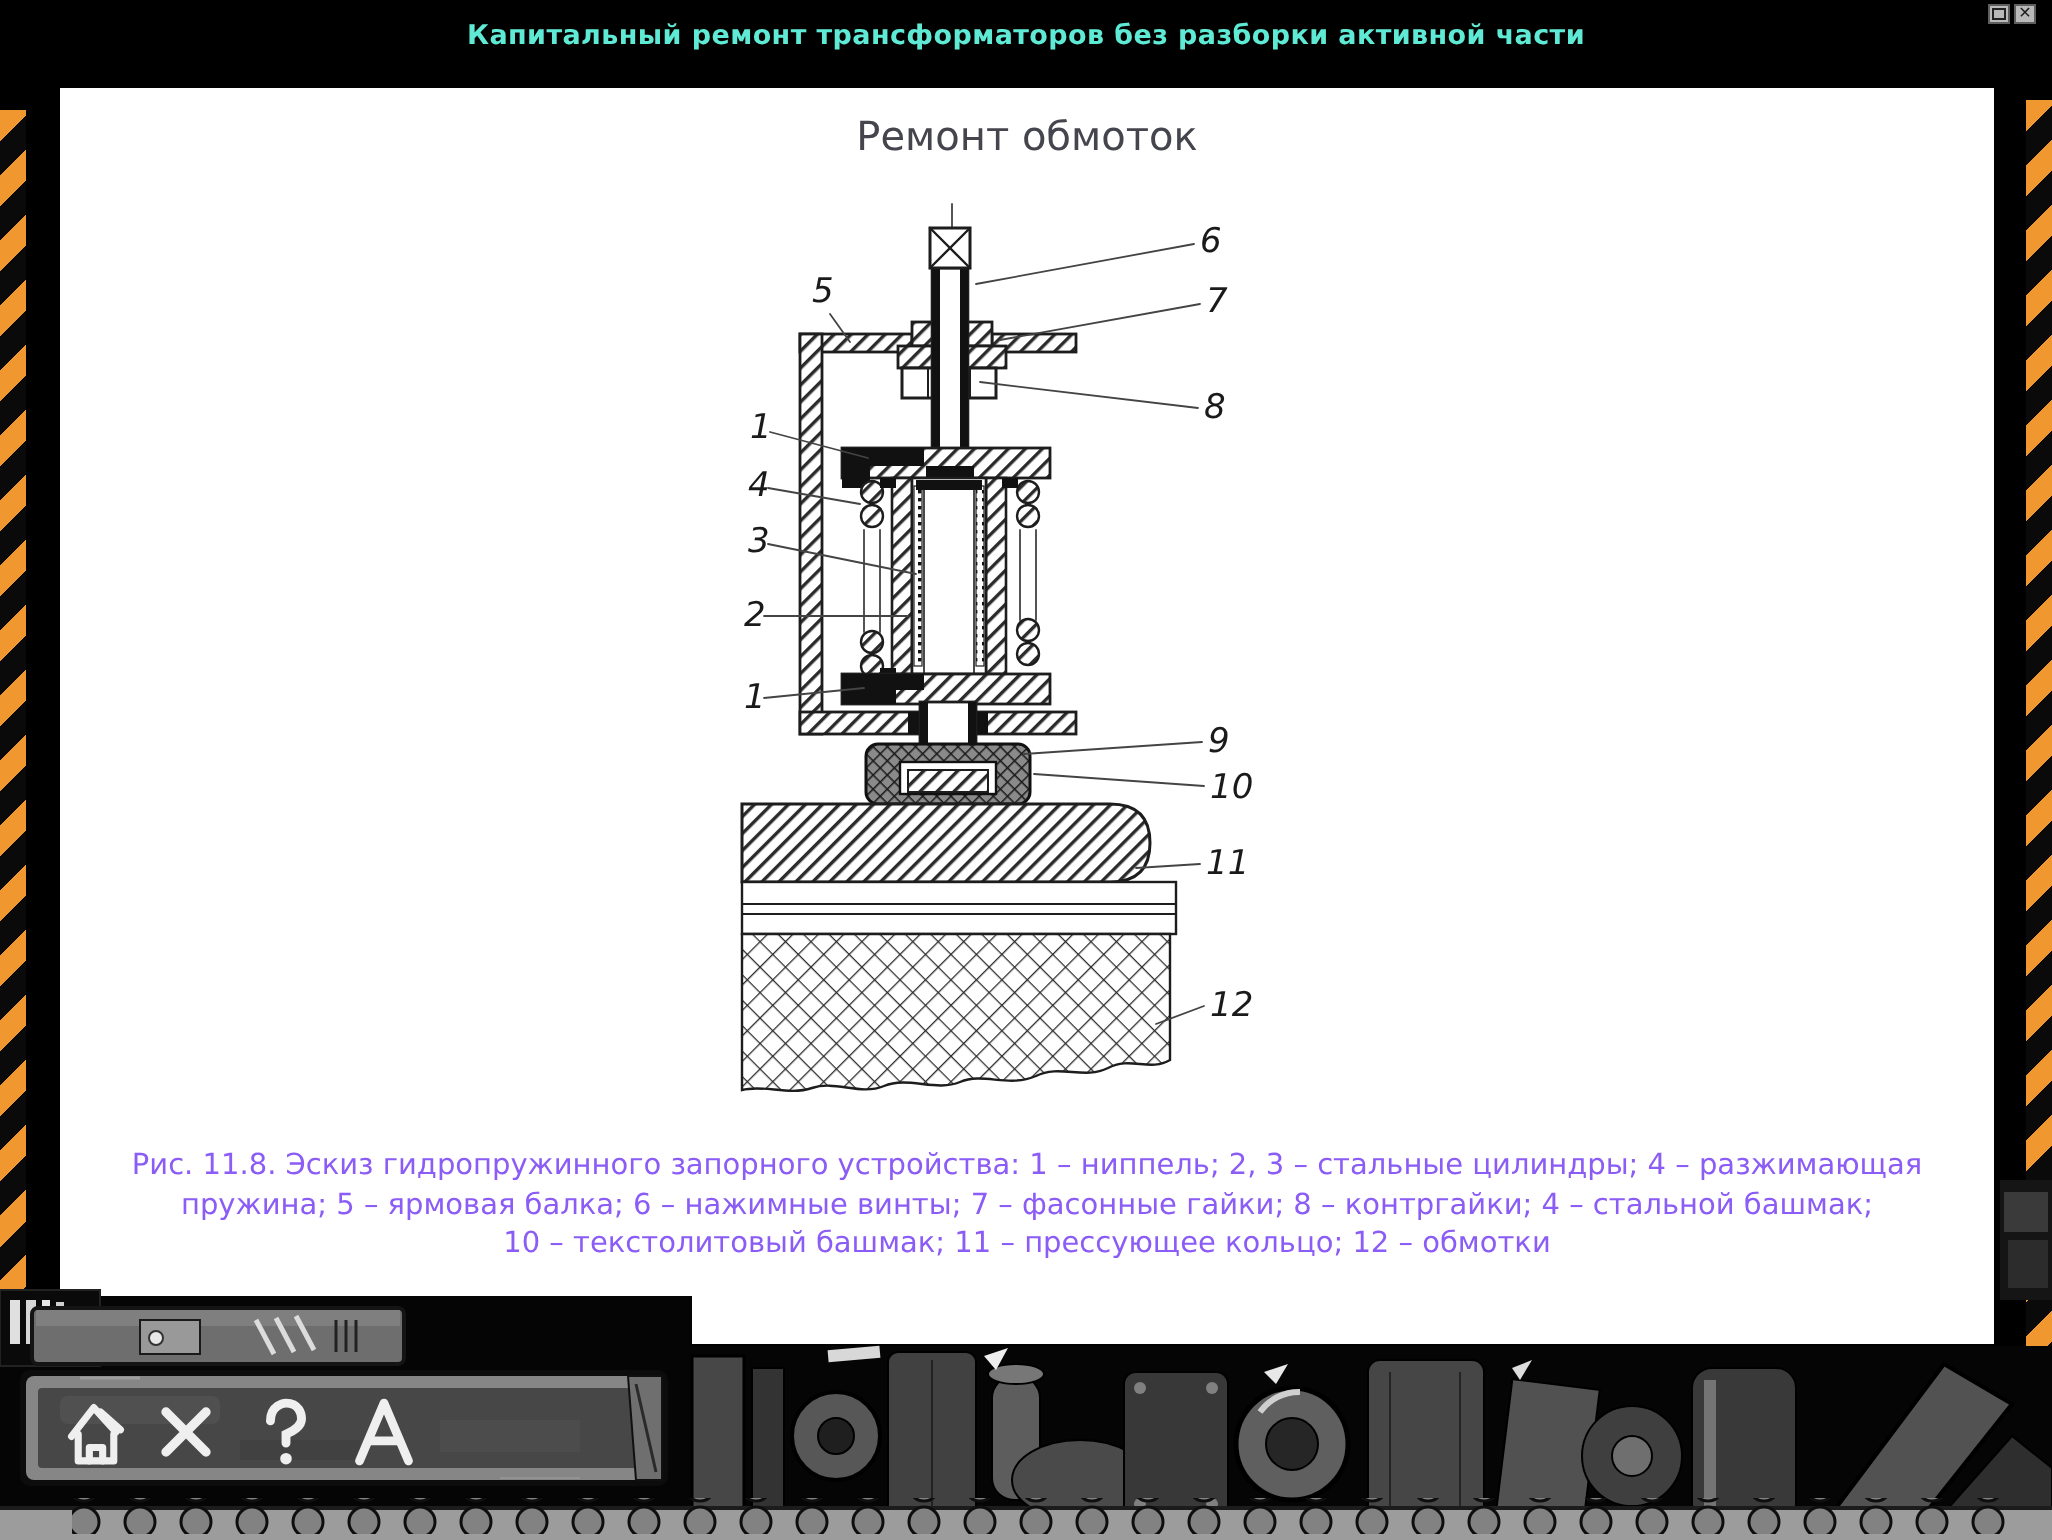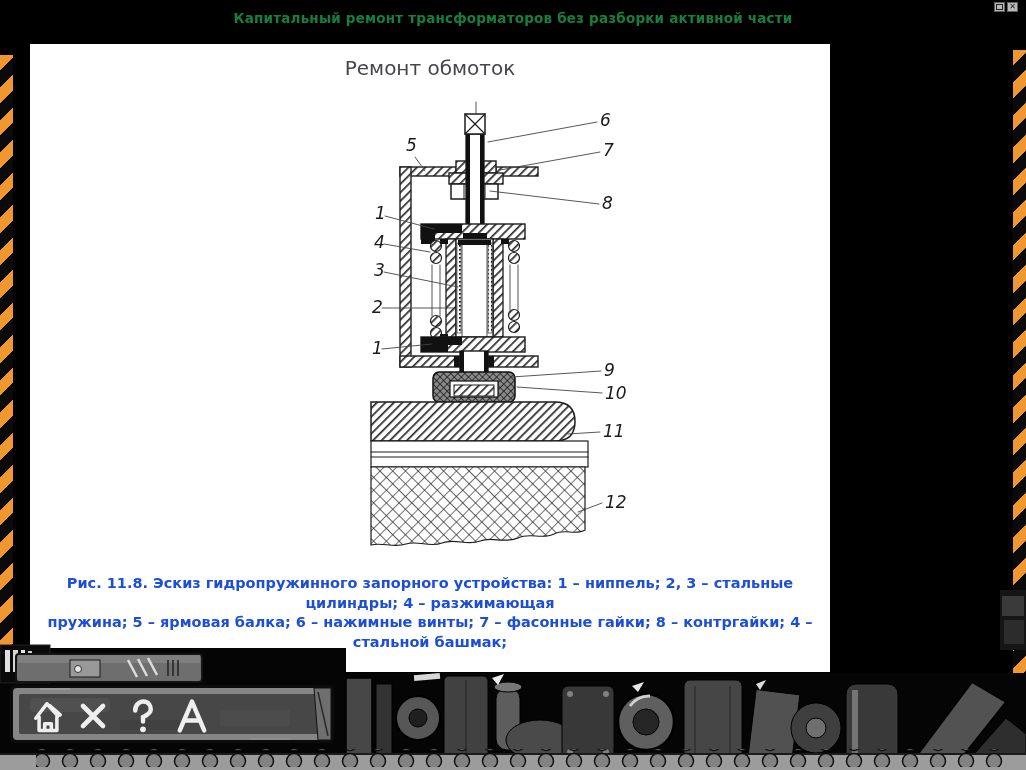--- a/index.html
+++ b/index.html
@@ -2,40 +2,40 @@
 <html><head>
 <meta charset="utf-8">
 <style>
   html,body{margin:0;padding:0;background:#000;width:1026px;height:770px;overflow:hidden;
     font-family:"DejaVu Sans","Liberation Sans",sans-serif;}
   .stage{position:absolute;left:0;top:0;width:1026px;height:770px;background:#000;}
 
   
   .titlebar{position:absolute;left:0;top:0;width:1026px;height:44px;background:#000;}
   .titlebar .title{position:absolute;left:0;top:10px;width:100%;text-align:center;
-    color:#15803d;font-size:13.5px;font-weight:bold;letter-spacing:.2px;}
+    color:#5eead4;font-size:13.5px;font-weight:bold;letter-spacing:.2px;}
   .ctl{position:absolute;top:2px;width:11px;height:10px;background:#b9b9b9;border:1px solid #5e5e5e;
     box-sizing:border-box;display:flex;align-items:center;justify-content:center;cursor:pointer;}
   .ctl-restore{left:994px;}
   .ctl-close{left:1007px;font-size:8px;line-height:8px;color:#1d1d1d;font-weight:bold;}
   .ctl-square{width:5px;height:4px;border:1.5px solid #222;}
 
   
   .hazard{position:absolute;width:13px;
     background:repeating-linear-gradient(135deg,#f0982f 0 11px,#0a0a0a 11px 23px);}
   .hazard-left{left:0;top:55px;height:590px;}
   .hazard-right{left:1013px;top:50px;height:720px;}
 
   
-  .panel{position:absolute;left:30px;top:44px;width:800px;height:628px;background:#fff;}
+  .panel{position:absolute;left:30px;top:44px;width:967px;height:628px;background:#fff;}
   .heading{position:absolute;left:0;top:12px;width:100%;text-align:center;
     font-size:20px;color:#45454d;}
   .diagram{position:absolute;left:0;top:0;}
   .caption{position:absolute;left:0;top:530px;width:100%;text-align:center;
-    font-size:14.5px;line-height:19.5px;color:#1d4ed8;font-weight:bold;}
+    font-size:14.5px;line-height:19.5px;color:#8b5cf6;}
 
   
   .band{position:absolute;left:0;top:590px;width:1026px;height:180px;}
 
   
   .tb-btn{position:absolute;top:696px;width:40px;height:40px;background:transparent;border:none;
     padding:0;cursor:pointer;}
   .tb-home{left:28px;} .tb-exit{left:73px;} .tb-help{left:123px;} .tb-font{left:172px;}
   .tb-btn svg{display:block;}
 </style>
@@ -188,20 +188,21 @@
         <text x="574" y="332">9</text>
         <text x="575" y="355">10</text>
         <text x="573" y="393">11</text>
         <text x="575" y="464">12</text>
       </g>
     </svg>
 
     <div class="caption">
       <div>Рис. 11.8. Эскиз гидропружинного запорного устройства: 1 – ниппель; 2, 3 – стальные цилиндры; 4 – разжимающая</div>
       <div>пружина; 5 – ярмовая балка; 6 – нажимные винты; 7 – фасонные гайки; 8 – контргайки; 4 – стальной башмак;</div>
+      <div>10 – текстолитовый башмак; 11 – прессующее кольцо; 12 – обмотки</div>
     </div>
   </div>
 
   <svg class="band" width="1026" height="180" viewBox="0 0 1026 180">
 
     <rect x="1000" y="0" width="26" height="60" fill="#151515"></rect>
     <rect x="1002" y="6" width="22" height="20" fill="#3a3a3a"></rect>
     <rect x="1004" y="30" width="20" height="24" fill="#2c2c2c"></rect>
 
     <rect x="0" y="58" width="346" height="122" fill="#050505"></rect>

